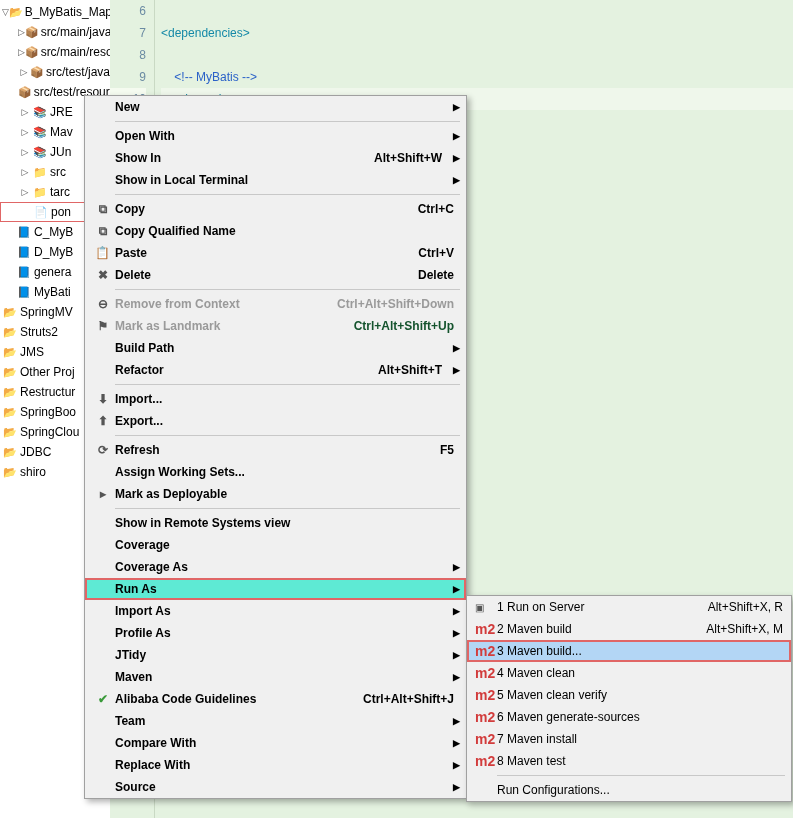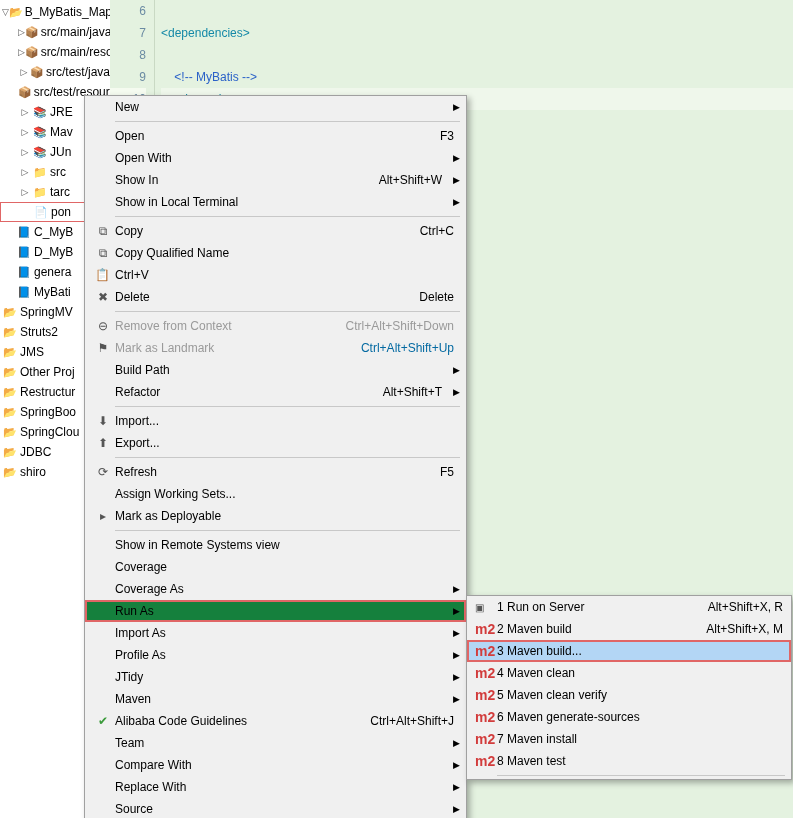--- a/index.html
+++ b/index.html
@@ -21,29 +21,29 @@
 .editor { flex: 1; display: flex; background: #e4f2e0; font-family: Consolas, monospace; font-size: 16px; line-height: 22px; position: relative; }
 .gutter { width: 45px; background: #e4f2e0; text-align: right; color: #6b8ba3; padding-right: 8px; border-right: 1px solid #c9d9c4; }
 .gutter .ln-cur { background: #f5fbf0; }
 .code { flex: 1; padding-left: 6px; white-space: pre; color: #000; }
 .code .row { display:block; }
 .code .cur { background: #eff7eb; }
 .tag { color: #1589a7; margin-top: 43px; }
 .cmt { color: #2b62c8; }
 
 .ctx-menu { position: absolute; top: 95px; left: 84px; width: 383px; background: #f0f0f0; border: 1px solid #a0a0a0; box-shadow: 3px 3px 6px rgba(0,0,0,.3); z-index: 50; }
-.ctx-item { display: flex; align-items: center; height: 22px; padding: 0 6px; cursor: default; position: relative; }
+.ctx-item { display: flex; align-items: center; height: 22px; padding: 0 6px; cursor: default; position: relative; font-weight: bold; }
 .ctx-icon { width: 24px; display: flex; justify-content: center; color: #555; }
 .ctx-label { flex: 1; color: #000; }
 .ctx-label.dis { color: #9a9a9a; }
 .ctx-shortcut { color: #000; padding-right: 6px; }
 .ctx-arrow { width: 12px; text-align: right; color: #000; font-size: 9px; }
 .sep { height: 7px; display:flex; align-items:center; padding-left:30px; padding-right:6px;}
 .sep hr { width:100%; border:none; border-top:1px solid #c8c8c8; }
-.ctx-item.runas { background: #15803d; justify-content: space-between; }
+.ctx-item.runas { background: #5eead4; justify-content: space-between; }
 .runas-box { position:absolute; inset:0; border:2px solid #e06666; pointer-events:none; }
 
 .sub-menu { position: absolute; top: 595px; left: 466px; width: 326px; background: #f0f0f0; border: 1px solid #a0a0a0; box-shadow: 3px 3px 6px rgba(0,0,0,.3); z-index: 60; }
 .sub-item { display: flex; align-items: center; height: 22px; padding: 0 8px; cursor: default; }
 .sub-item.hl { background: #b3d6f5; position:relative; }
 .sub-item.hl .hlbox { position:absolute; inset:0; border:2px solid #e06666; pointer-events:none; }
 .sub-icon { width: 22px; color:#555; font-size:10px; }
 .sub-icon.m2 { color:#d23c3c; font-weight:bold; font-size:14px;}
 .sub-label { flex: 1; color: #000; }
 .sub-shortcut { color: #000; }
@@ -201,25 +201,20 @@
   <div class="ctx-item">
       <span class="ctx-icon"></span>
       <span class="ctx-label">New</span>
       <span class="ctx-arrow">▶</span>
     </div>
   <div class="sep">
       <hr>
     </div>
   <div class="ctx-item">
       <span class="ctx-icon"></span>
-      <span class="ctx-label">Open</span>
-      <span class="ctx-shortcut">F3</span>
-    </div>
-  <div class="ctx-item">
-      <span class="ctx-icon"></span>
       <span class="ctx-label">Open With</span>
       <span class="ctx-arrow">▶</span>
     </div>
   <div class="ctx-item">
       <span class="ctx-icon"></span>
       <span class="ctx-label">Show In</span>
       <span class="ctx-shortcut">Alt+Shift+W</span>
       <span class="ctx-arrow">▶</span>
     </div>
   <div class="ctx-item">
@@ -234,39 +229,40 @@
       <span class="ctx-icon">⧉</span>
       <span class="ctx-label">Copy</span>
       <span class="ctx-shortcut">Ctrl+C</span>
     </div>
   <div class="ctx-item">
       <span class="ctx-icon">⧉</span>
       <span class="ctx-label">Copy Qualified Name</span>
     </div>
   <div class="ctx-item">
       <span class="ctx-icon">📋</span>
+      <span class="ctx-label">Paste</span>
       <span class="ctx-shortcut">Ctrl+V</span>
     </div>
   <div class="ctx-item">
       <span class="ctx-icon">✖</span>
       <span class="ctx-label">Delete</span>
       <span class="ctx-shortcut">Delete</span>
     </div>
   <div class="sep">
       <hr>
     </div>
   <div class="ctx-item">
       <span class="ctx-icon">⊖</span>
       <span class="ctx-label dis">Remove from Context</span>
       <span class="ctx-shortcut" style="color:#9a9a9a">Ctrl+Alt+Shift+Down</span>
     </div>
   <div class="ctx-item">
       <span class="ctx-icon">⚑</span>
       <span class="ctx-label dis">Mark as Landmark</span>
-      <span class="ctx-shortcut" style="color:#0369a1">Ctrl+Alt+Shift+Up</span>
+      <span class="ctx-shortcut" style="color:#14532d">Ctrl+Alt+Shift+Up</span>
     </div>
   <div class="ctx-item">
       <span class="ctx-icon"></span>
       <span class="ctx-label">Build Path</span>
       <span class="ctx-arrow">▶</span>
     </div>
   <div class="ctx-item">
       <span class="ctx-icon"></span>
       <span class="ctx-label">Refactor</span>
       <span class="ctx-shortcut">Alt+Shift+T</span>
@@ -400,13 +396,17 @@
       <span class="sub-icon m2">m2</span>
       <span class="sub-label">7 Maven install</span>
     </div>
   <div class="sub-item">
       <span class="sub-icon m2">m2</span>
       <span class="sub-label">8 Maven test</span>
     </div>
   <div class="sep">
       <hr>
     </div>
+  <div class="sub-item">
+      <span class="sub-icon"></span>
+      <span class="sub-label">Run Configurations...</span>
+    </div>
 </div>
 
 </body></html>

